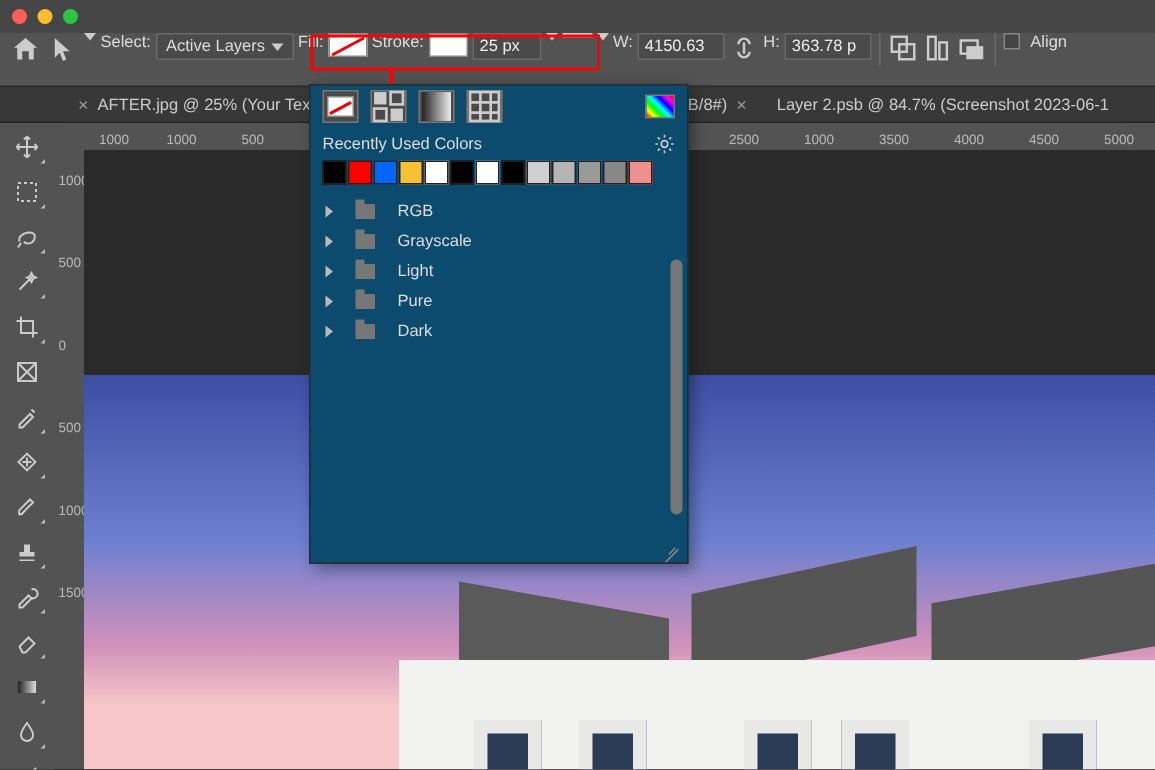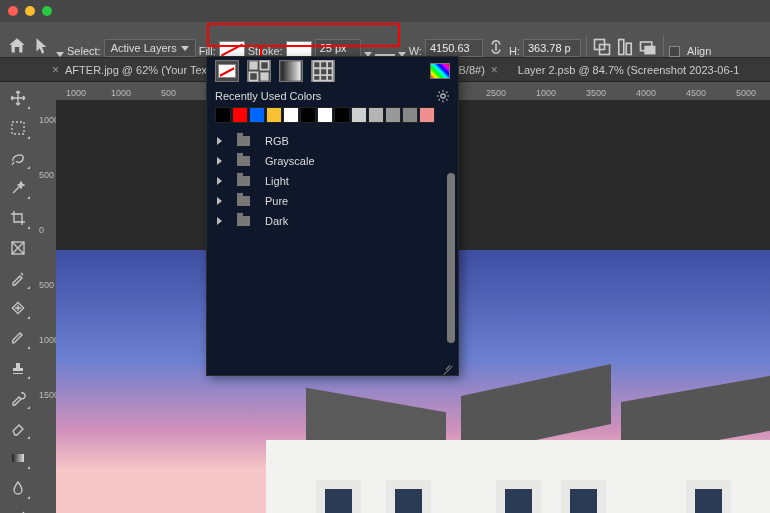--- a/index.html
+++ b/index.html
@@ -7,21 +7,21 @@
 
   
   .titlebar { height: 22px; background: #464646; display: flex; align-items: center; padding: 0 8px; }
   .traffic { display: flex; gap: 7px; }
   .dot { width: 10px; height: 10px; border-radius: 50%; }
   .dot.r { background: #ff5f57; }
   .dot.y { background: #febc2e; }
   .dot.g { background: #28c840; }
 
   
-  .optbar { height: 36px; background: #535353; display: flex; align-items: flex-end; padding: 0 6px; gap: 3px; font-size: 11px; color: #ddd; border-bottom: 1px solid #2a2a2a; }
+  .optbar { height: 36px; background: #535353; display: flex; align-items: flex-start; padding: 0 6px; gap: 3px; font-size: 11px; color: #ddd; border-bottom: 1px solid #2a2a2a; }
   .home-btn { width: 22px; height: 22px; display:flex; align-items:center; justify-content:center; }
   .arrow-btn { width: 22px; height: 22px; display:flex; align-items:center; justify-content:center; }
   .label { color: #ddd; }
   .combo { background: #4a4a4a; border: 1px solid #6a6a6a; padding: 2px 6px; display:flex; align-items:center; gap:4px; border-radius: 2px; }
   .mini-sw { width: 26px; height: 16px; background: #fff; border: 1px solid #888; position: relative; display:inline-flex; align-items:center; justify-content:center; }
   .mini-sw.noColor::after { content:""; position:absolute; left:0; right:0; top:50%; border-top:2px solid #e00; transform: rotate(-28deg); }
   .mini-sw.solidWhite { background:#fff; }
   .num-field { background:#4a4a4a; border:1px solid #6a6a6a; color:#eee; padding:2px 4px; width:46px; font-size:11px; }
   .num-field.wide { width:58px; }
   .sep { width:1px; height:22px; background:#6a6a6a; margin:0 2px; }
@@ -52,21 +52,21 @@
 
   .image-area { position:absolute; left:20px; top:18px; right:0; bottom:0; }
   .sky { position:absolute; inset:0; background: linear-gradient(180deg, #2a2a2a 0 150px, #3e4ea3 150px, #6c7fd0 260px, #d091bb 330px, #f6c6c8 370px); }
   .house-roof1 { position:absolute; left:405px; top:280px; width:150px; height:60px; background:#555; transform: skewY(-12deg); }
   .house-roof2 { position:absolute; left:250px; top:300px; width:140px; height:55px; background:#5a5a5a; transform: skewY(10deg); }
   .house-roof3 { position:absolute; left:565px; top:288px; width:160px; height:55px; background:#555; transform: skewY(-10deg); }
   .house-body { position:absolute; left:210px; top:340px; right:0; bottom:0; background:#f2f2f0; }
   .window { position:absolute; background:#2b3a55; border:9px solid #e8e8e6; }
 
   
-  .panel { position:absolute; left:206px; top:56px; width:253px; height:320px; background:#0f172a; border:1px solid #2a2a2a; box-shadow: 3px 3px 10px rgba(0,0,0,.4); }
+  .panel { position:absolute; left:206px; top:56px; width:253px; height:320px; background:#0c4a6e; border:1px solid #2a2a2a; box-shadow: 3px 3px 10px rgba(0,0,0,.4); }
   .panel-top { height:28px; display:flex; align-items:center; gap:8px; padding:0 8px; }
   .mode-btn { width:24px; height:22px; border:1px solid #777; display:flex; align-items:center; justify-content:center; background:#4a4a4a; }
   .rainbow { width:20px; height:16px; background: linear-gradient(45deg,#f00,#ff0,#0f0,#0ff,#00f,#f0f,#f00); border:1px solid #777; }
   .panel-row2 { display:flex; align-items:center; justify-content:space-between; padding:4px 8px 0 8px; }
   .recent-label { font-size:11px; color:#ddd; }
   .gear { width:14px; height:14px; }
   .swatches { display:flex; gap:1px; padding:4px 8px 8px 8px; flex-wrap:wrap; }
   .sw { width:16px; height:16px; border:1px solid #222; }
   .foldlist { padding:0 4px 0 4px; }
   .folder-row { display:flex; align-items:center; gap:15px; padding:4px 6px; font-size:11px; color:#ddd; }
@@ -161,21 +161,21 @@
   <span class="label">Align</span>
 </div>
 
 <div class="red-box" style="left:207px; top:23px; width:193px; height:24px;"></div>
 <div class="red-box" style="left:204px; top:110px; width:42px; height:28px;"></div>
 <div style="position:absolute; left:260px; top:47px; width:2px; height:66px; background:#ff0000; pointer-events:none;"></div>
 
 <div class="tabrow">
   <div class="tab inactive">
     <span class="close">×</span>
-    <span>AFTER.jpg @ 62% (Your Tex</span>
+    <span>AFTER.jpg @ 25% (Your Tex</span>
   </div>
 
   <div style="flex:0 0 215px"></div>
   <div class="tab inactive">
     <span>RGB/8#)</span>
     <span class="close">×</span>
   </div>
   <div class="tab inactive">
     <span>Layer 2.psb @ 84.7% (Screenshot 2023-06-1</span>
   </div>

